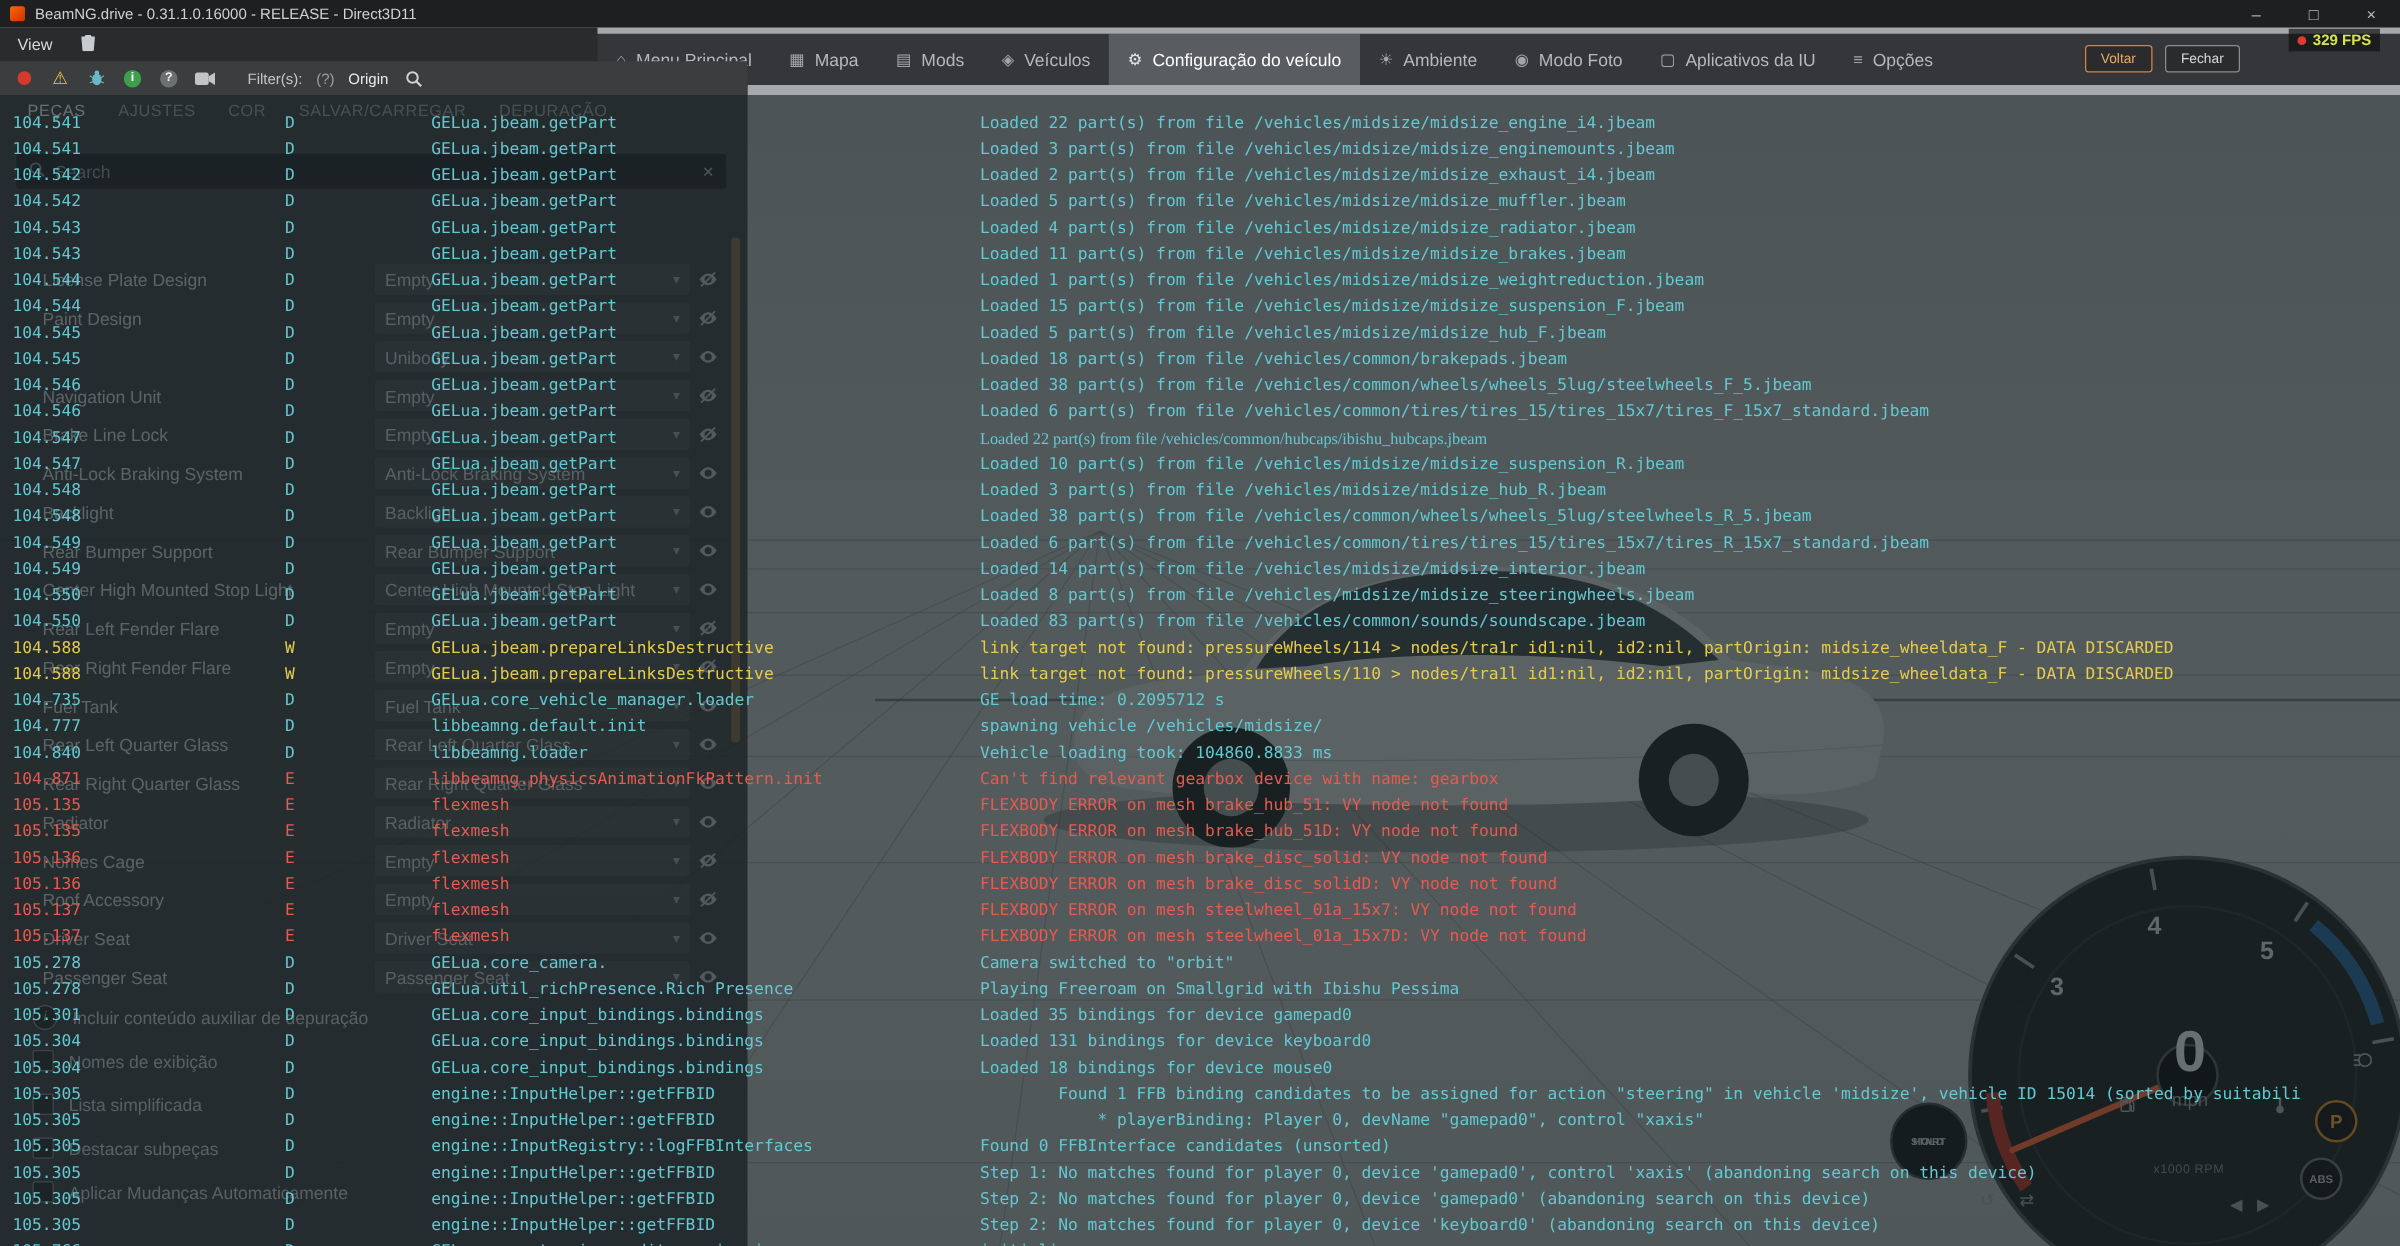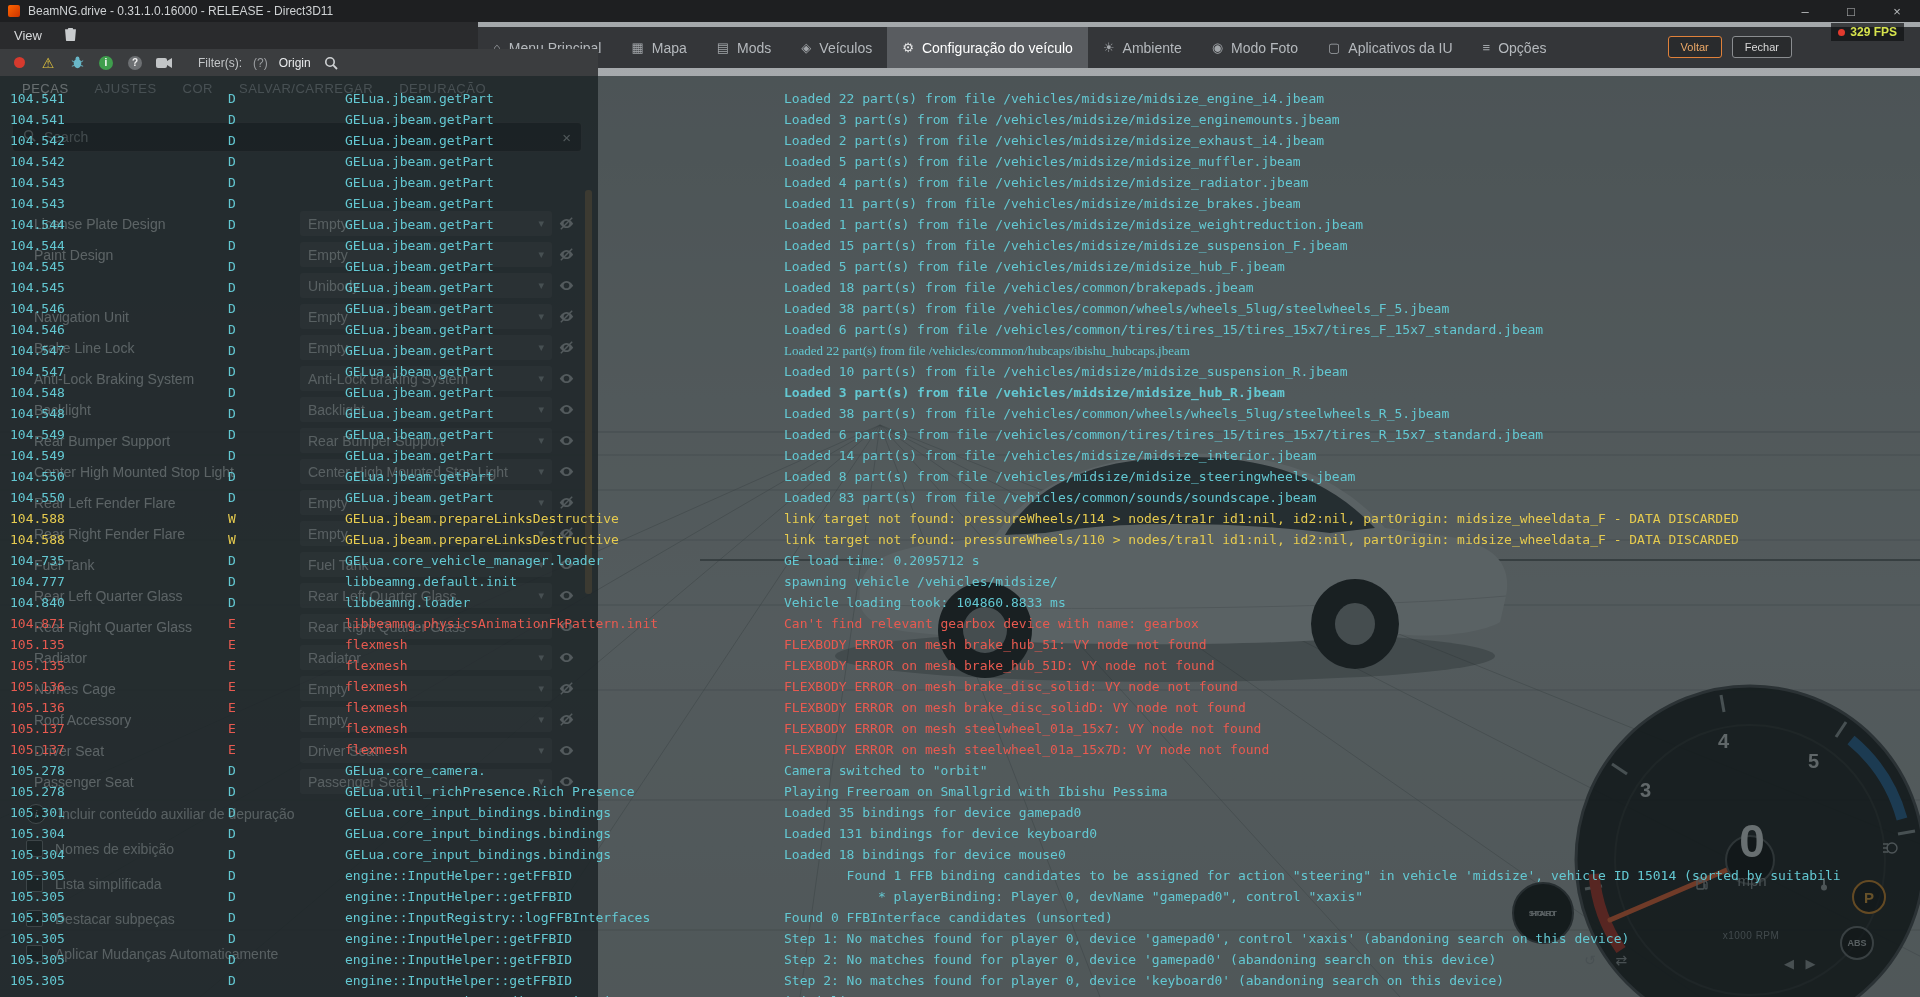--- a/index.html
+++ b/index.html
@@ -558,21 +558,21 @@
         <div class="crow" style="top: 285px;">
           <span class="ct" style="color: rgb(99, 200, 210);">104.547</span>
           <span class="cl" style="color: rgb(99, 200, 210);">D</span>
           <span class="co" style="color: rgb(99, 200, 210);">GELua.jbeam.getPart</span>
           <span class="cm" style="color: rgb(99, 200, 210);">Loaded 10 part(s) from file /vehicles/midsize/midsize_suspension_R.jbeam</span>
         </div>
         <div class="crow" style="top: 306px;">
           <span class="ct" style="color: rgb(99, 200, 210);">104.548</span>
           <span class="cl" style="color: rgb(99, 200, 210);">D</span>
           <span class="co" style="color: rgb(99, 200, 210);">GELua.jbeam.getPart</span>
-          <span class="cm" style="color: rgb(99, 200, 210); font-weight: bold;">Loaded 3 part(s) from file /vehicles/midsize/midsize_hub_R.jbeam</span>
+          <span class="cm" style="color: rgb(99, 200, 210);">Loaded 3 part(s) from file /vehicles/midsize/midsize_hub_R.jbeam</span>
         </div>
         <div class="crow" style="top: 327px;">
           <span class="ct" style="color: rgb(99, 200, 210);">104.548</span>
           <span class="cl" style="color: rgb(99, 200, 210);">D</span>
           <span class="co" style="color: rgb(99, 200, 210);">GELua.jbeam.getPart</span>
           <span class="cm" style="color: rgb(99, 200, 210);">Loaded 38 part(s) from file /vehicles/common/wheels/wheels_5lug/steelwheels_R_5.jbeam</span>
         </div>
         <div class="crow" style="top: 348px;">
           <span class="ct" style="color: rgb(99, 200, 210);">104.549</span>
           <span class="cl" style="color: rgb(99, 200, 210);">D</span>

